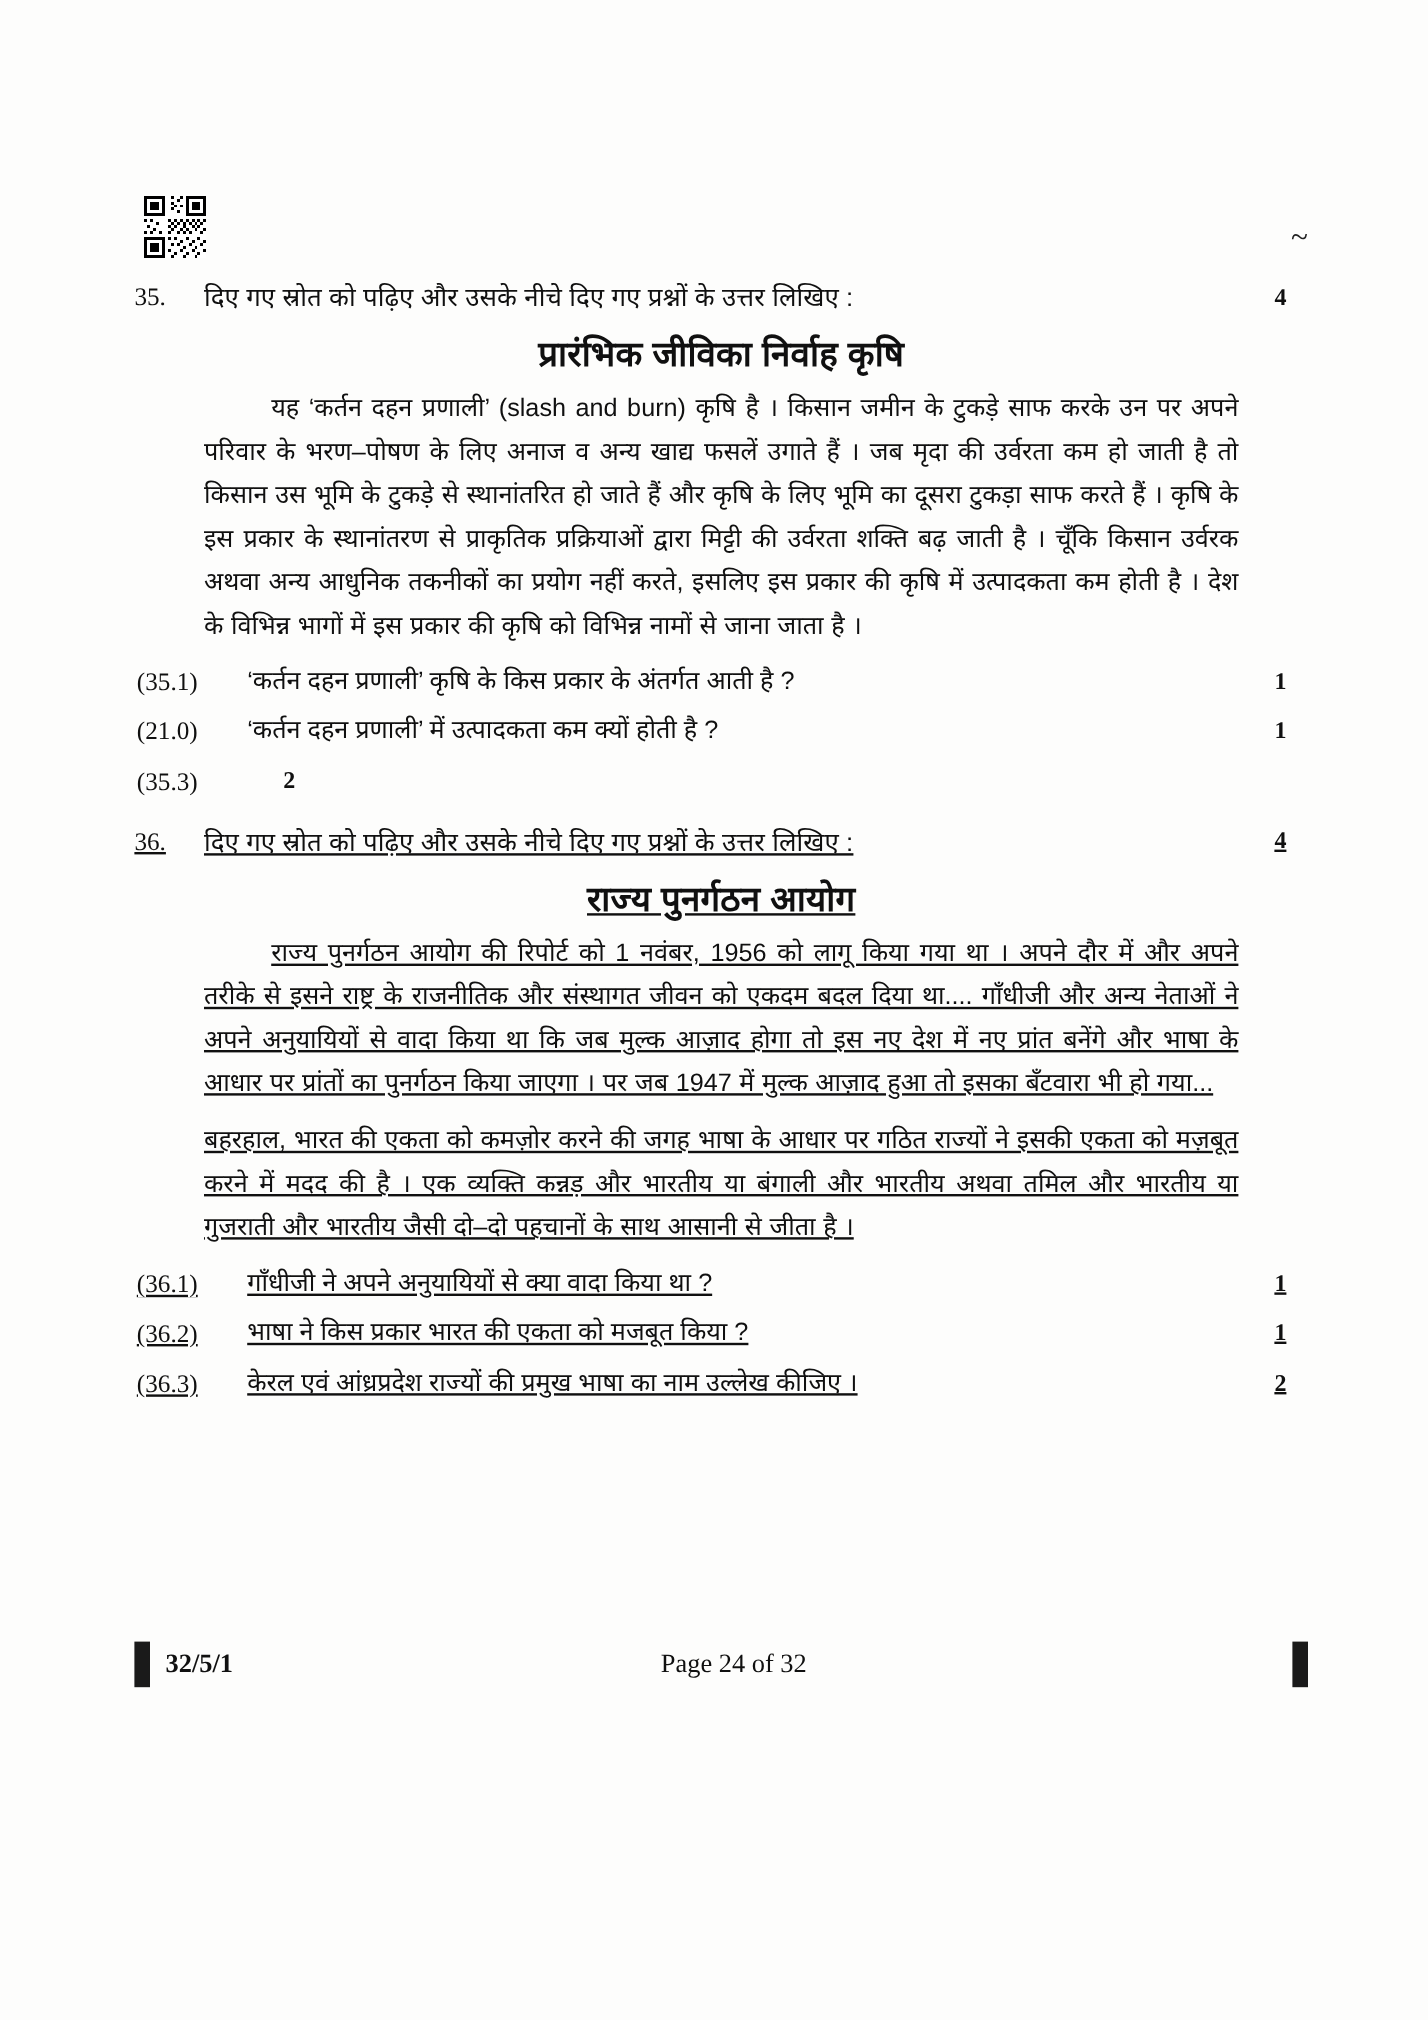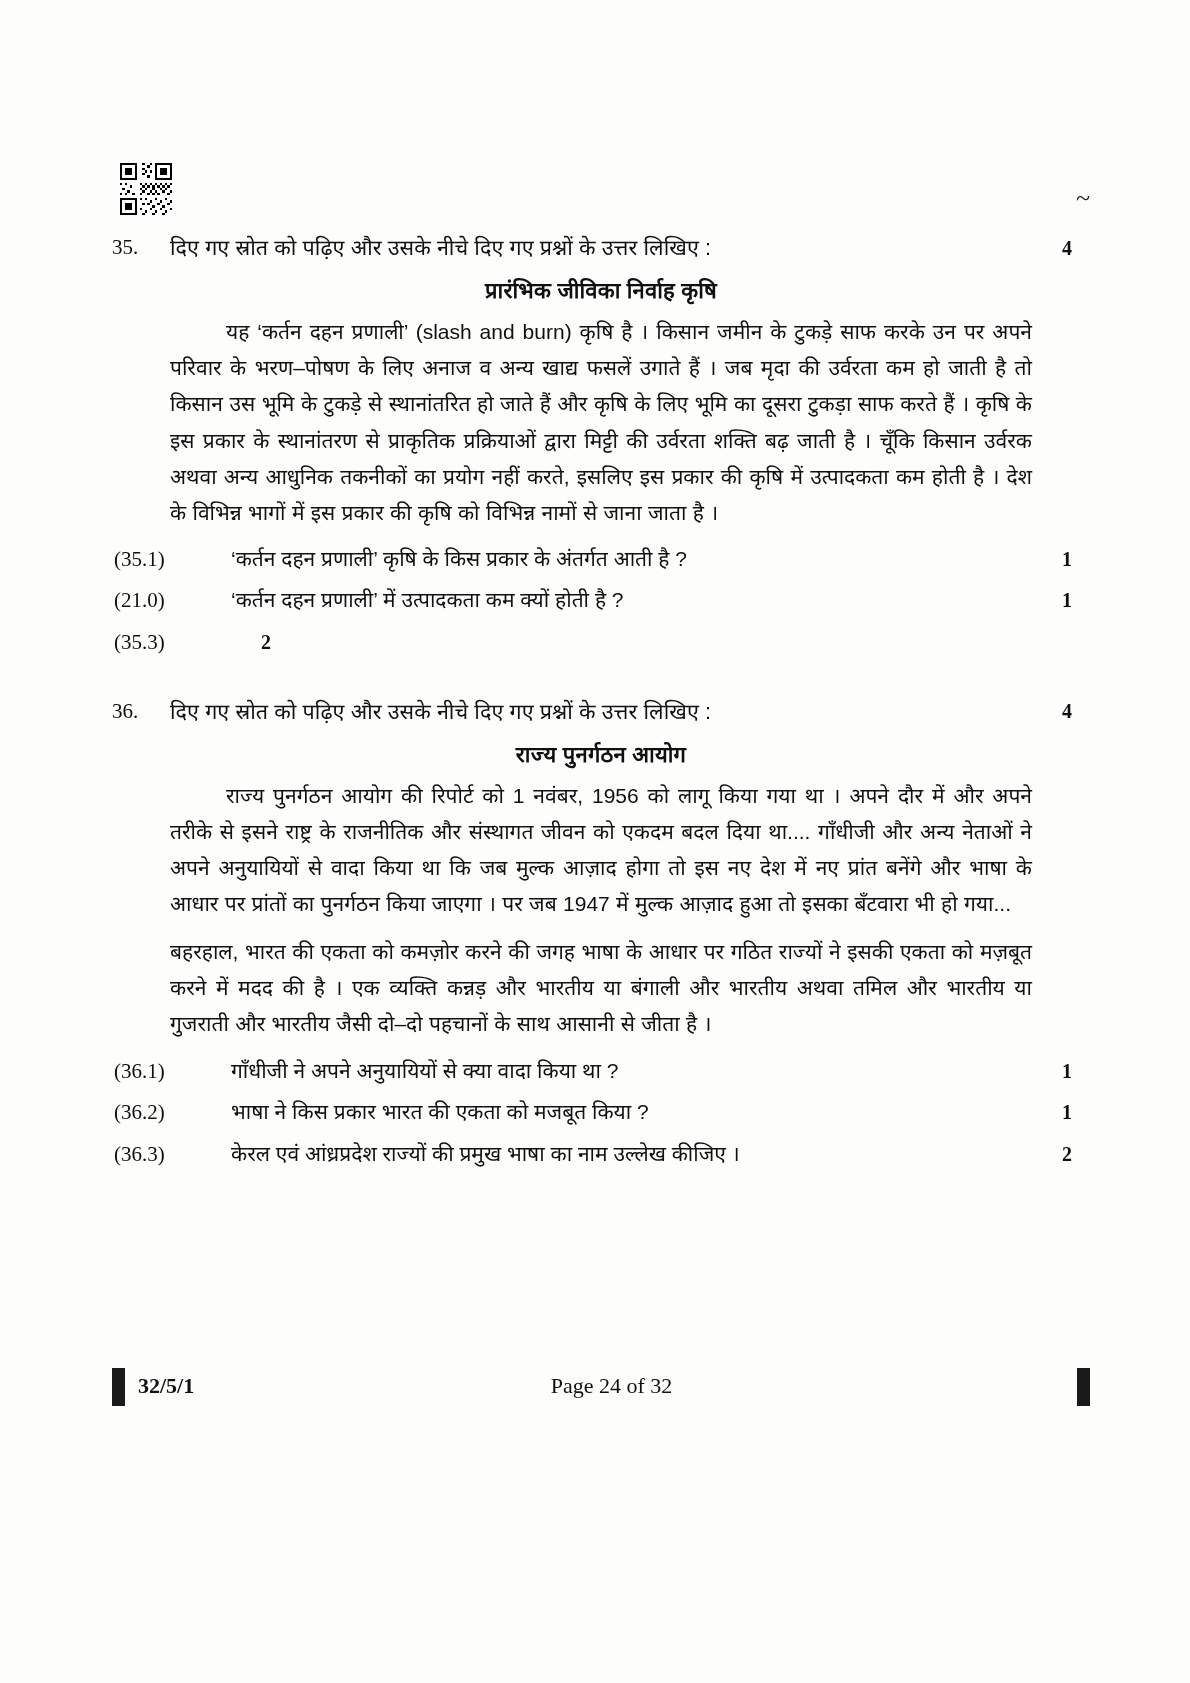--- a/index.html
+++ b/index.html
@@ -80,40 +80,39 @@
   }
 
   .srcbox {
     margin-left: 58px;
     margin-right: 40px;
   }
   .srctitle {
     text-align: center;
     font-family: "Liberation Sans", sans-serif;
     font-weight: bold;
-    font-size: 22px;
+    font-size: 29px;
     margin: 10px 0 10px 0;
     letter-spacing: .2px;
   }
   .para {
     font-family: "Liberation Sans", sans-serif;
     font-size: 21px;
     line-height: 1.72;
     text-align: justify;
     text-justify: inter-word;
     margin: 0 0 12px 0;
     word-spacing: .5px;
   }
   .para.indent { text-indent: 56px; }
 
   .subrow {
     display: flex;
     align-items: flex-start;
     margin-top: 9px;
-    gap: 25px;
   }
   .sublabel {
     flex: 0 0 92px;
     font-size: 21px;
     font-family: "Liberation Serif", serif;
     line-height: 1.55;
     padding-left: 2px;
   }
   .subtext {
     flex: 1 1 auto;
@@ -123,21 +122,21 @@
   }
   .submarks {
     flex: 0 0 40px;
     text-align: right;
     font-size: 20px;
     font-weight: bold;
     font-family: "Liberation Serif", serif;
     line-height: 1.6;
   }
 
-  .q36wrap { margin-top: 37px; }
+  .q36wrap { margin-top: 18px; text-decoration: underline; }
 
   
   .footer {
     position: absolute;
     left: 112px;
     right: 100px;
     top: 1368px;
     height: 40px;
   }
   .footer-bar-left {

